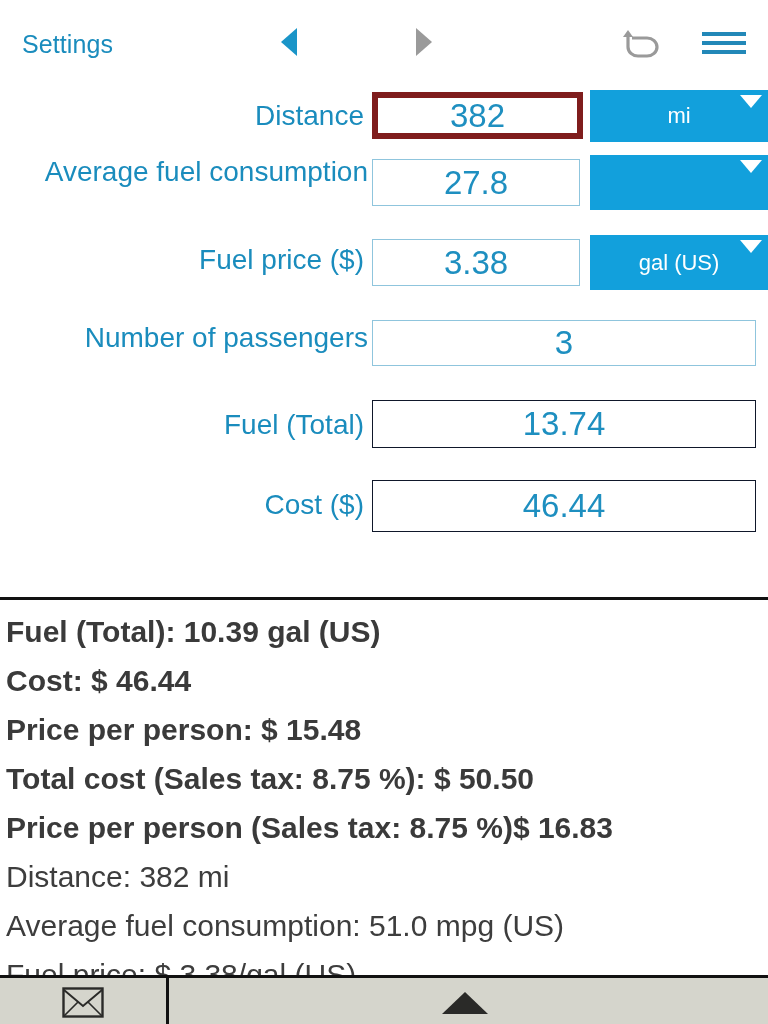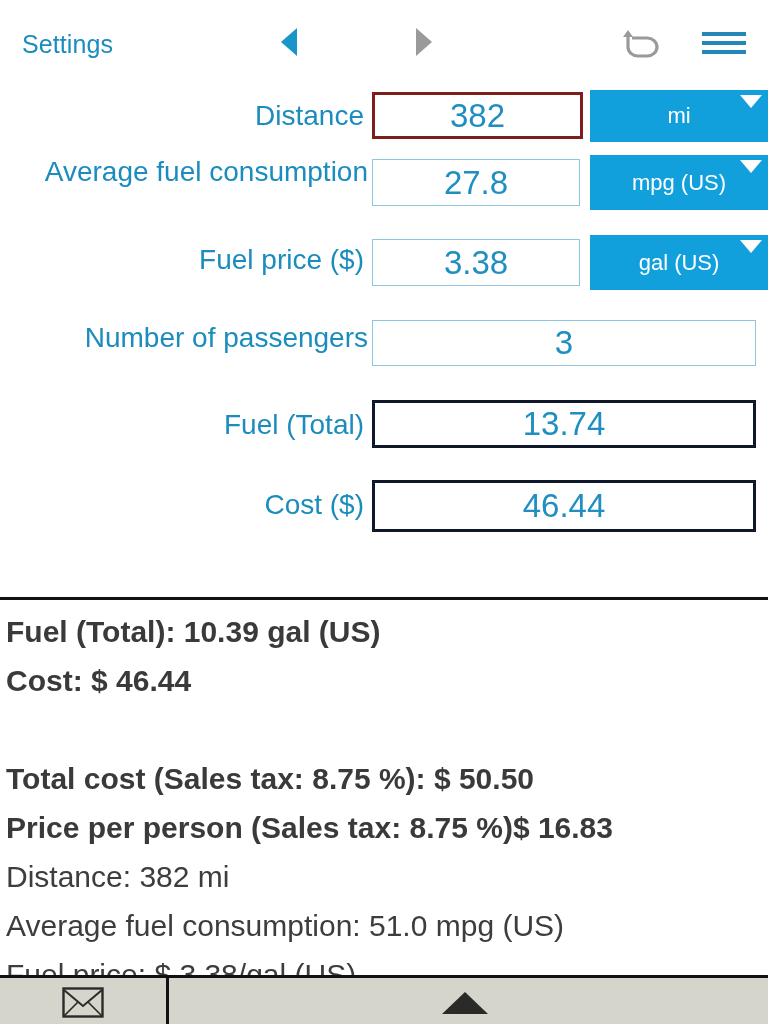--- a/index.html
+++ b/index.html
@@ -103,27 +103,27 @@
     box-sizing: border-box;
     text-align: center;
     color: #1e8fc0;
     font-size: 33px;
     cursor: text;
     display: flex;
     align-items: center;
     justify-content: center;
   }
   .field.focused {
-    border: 3px solid #7f1d1d;
+    border: 6px solid #7f1d1d;
   }
   .field.editable {
     border: 1px solid #8fc5dd;
   }
   .field.readonly {
-    border: 3px solid #0f172a;
+    border: 1px solid #0f172a;
     cursor: default;
   }
 
   .unit-btn {
     position: absolute;
     background: #12a0dc;
     box-sizing: border-box;
     color: #ffffff;
     cursor: pointer;
     border: none;
@@ -239,21 +239,20 @@
     <div class="unit-btn" style="left:590px; top:14px; width:178px; height:52px;">
       <span class="unit-text">mi</span>
       <span class="caret"></span>
     </div>
   </div>
 
   <div class="row" style="top:92px;">
     <div class="row-label long" style="top:0px;">Average fuel consumption</div>
     <div class="field editable" style="left:372px; top:3px; width:208px; height:47px;">27.8</div>
     <div class="unit-btn" style="left:590px; top:-1px; width:178px; height:55px;">
-      <span class="unit-text">mpg (US)</span>
       <span class="caret"></span>
     </div>
   </div>
 
   <div class="row" style="top:172px;">
     <div class="row-label" style="top:8px;">Fuel price ($)</div>
     <div class="field editable" style="left:372px; top:3px; width:208px; height:47px;">3.38</div>
     <div class="unit-btn" style="left:590px; top:-1px; width:178px; height:55px;">
       <span class="unit-text">gal (US)</span>
       <span class="caret"></span>
@@ -274,20 +273,21 @@
     <div class="row-label" style="top:13px;">Cost ($)</div>
     <div class="field readonly" style="left:372px; top:4px; width:384px; height:52px;">46.44</div>
   </div>
 </div>
 
 <div class="divider"></div>
 
 <div class="summary">
   <div class="summary-line strong" style="top:12px;">Fuel (Total): 10.39 gal (US)</div>
   <div class="summary-line strong" style="top:61px;">Cost: $ 46.44</div>
+  <div class="summary-line strong" style="top:110px;">Price per person: $ 15.48</div>
   <div class="summary-line strong" style="top:159px;">Total cost (Sales tax: 8.75 %): $ 50.50</div>
   <div class="summary-line strong" style="top:208px;">Price per person (Sales tax: 8.75 %)$ 16.83</div>
   <div class="summary-line" style="top:257px;">Distance: 382 mi</div>
   <div class="summary-line" style="top:306px;">Average fuel consumption: 51.0 mpg (US)</div>
   <div class="summary-line" style="top:355px;">Fuel price: $ 3.38/gal (US)</div>
 </div>
 
 <div class="bottombar">
   <div class="bottom-sep"></div>
 

